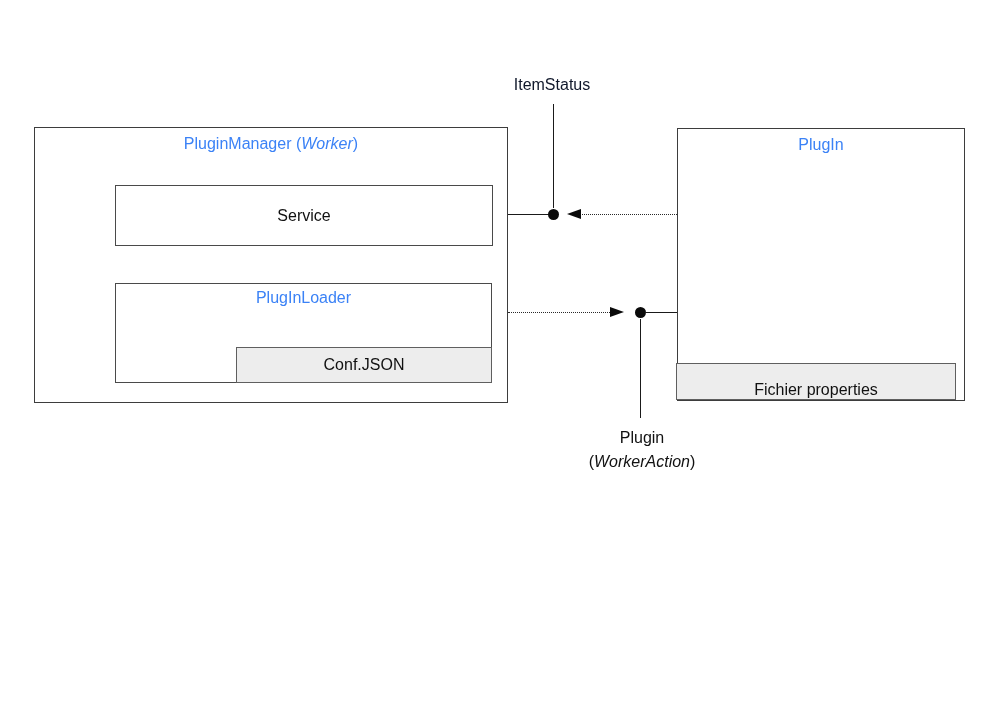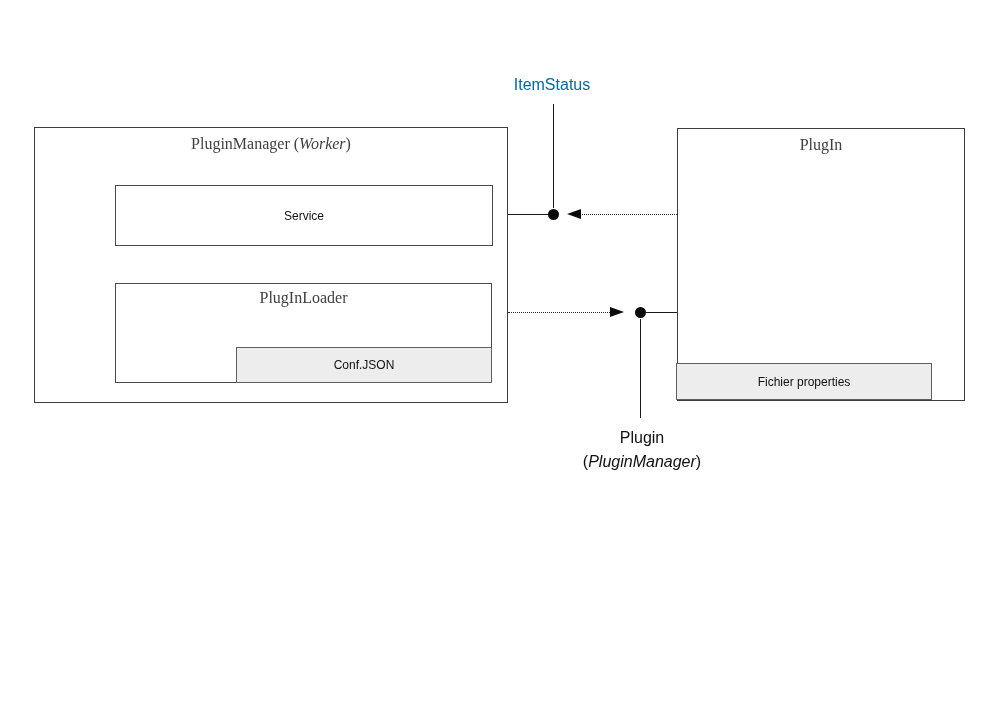--- a/index.html
+++ b/index.html
@@ -18,29 +18,28 @@
   .box {
     position: absolute;
     border: 1.5px solid #3d3d3d;
     background: #ffffff;
   }
   .box-title {
     display: block;
     text-align: center;
     padding-top: 7px;
     font-size: 16px;
-    color: #404040;
+    color: #3b82f6;
     white-space: nowrap;
-    font-family: Liberation Serif, serif;
   }
   .center-label {
     display: flex;
     align-items: center;
     justify-content: center;
-    font-size: 12px;
+    font-size: 16px;
   }
   .grey-box {
     background: #ededed;
     border: 1.5px solid #5f5f5f;
   }
   .inner-box {
     border: 1.5px solid #4a4a4a;
   }
   .hline {
     position: absolute;
@@ -75,21 +74,21 @@
     position: absolute;
     width: 0; height: 0;
     border-top: 5.5px solid transparent;
     border-bottom: 5.5px solid transparent;
     border-left: 14px solid #0a0a0a;
   }
   .float-label {
     position: absolute;
     font-size: 16px;
     text-align: center;
-    color: #0369a1;
+    color: #0f172a;
   }
   .multi-label {
     position: absolute;
     font-size: 16px;
     line-height: 24px;
     text-align: center;
     color: #111111;
   }
   .italic { font-style: italic; }
 </style>
@@ -112,21 +111,21 @@
 
   <div class="box grey-box center-label" style="left:236px; top:347px; width:256px; height:36px;">
     <span>Conf.JSON</span>
   </div>
 
   <div class="box" style="left:677px; top:128px; width:288px; height:273px;">
     <span class="box-title">PlugIn</span>
   </div>
 
 
-  <div class="box grey-box center-label" style="left:676px; top:363px; width:256px; height:37px;">
+  <div class="box grey-box center-label" style="left:676px; top:363px; width:280px; height:37px;align-items:flex-end;">
     <span>Fichier properties</span>
   </div>
 
   <div class="float-label" style="left:472px; top:76px; width:160px;">ItemStatus</div>
 
   <div class="vline" style="left:553px; top:104px; height:104px;"></div>
 
   <div class="hline" style="left:508px; top:214px; width:42px;"></div>
 
   <div class="dot" style="left:548px; top:209px;"></div>
@@ -140,16 +139,16 @@
   <div class="arrow-right" style="left:610px; top:307px;"></div>
 
   <div class="dot" style="left:635px; top:307px;"></div>
 
   <div class="hline" style="left:645px; top:312px; width:32px;"></div>
 
   <div class="vline" style="left:640px; top:319px; height:99px;"></div>
 
   <div class="multi-label" style="left:542px; top:426px; width:200px;">
     <div>Plugin</div>
-    <div><span>(</span><span class="italic">PluginManager</span><span>)</span></div>
+    <div><span>(</span><span class="italic">WorkerAction</span><span>)</span></div>
   </div>
 
 </div>
 
 </body></html>

